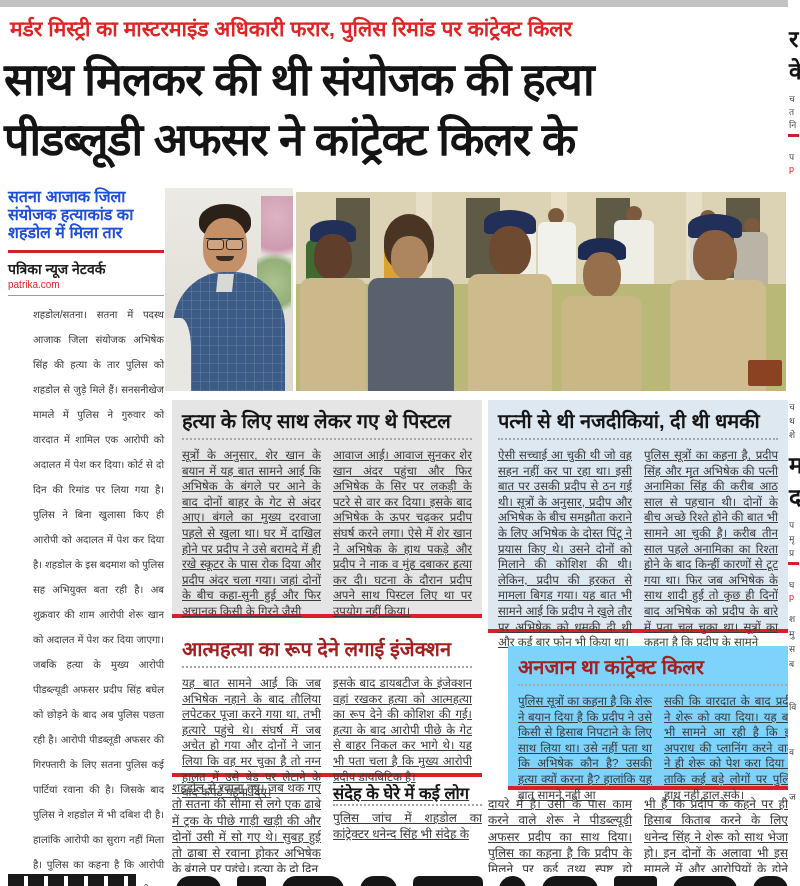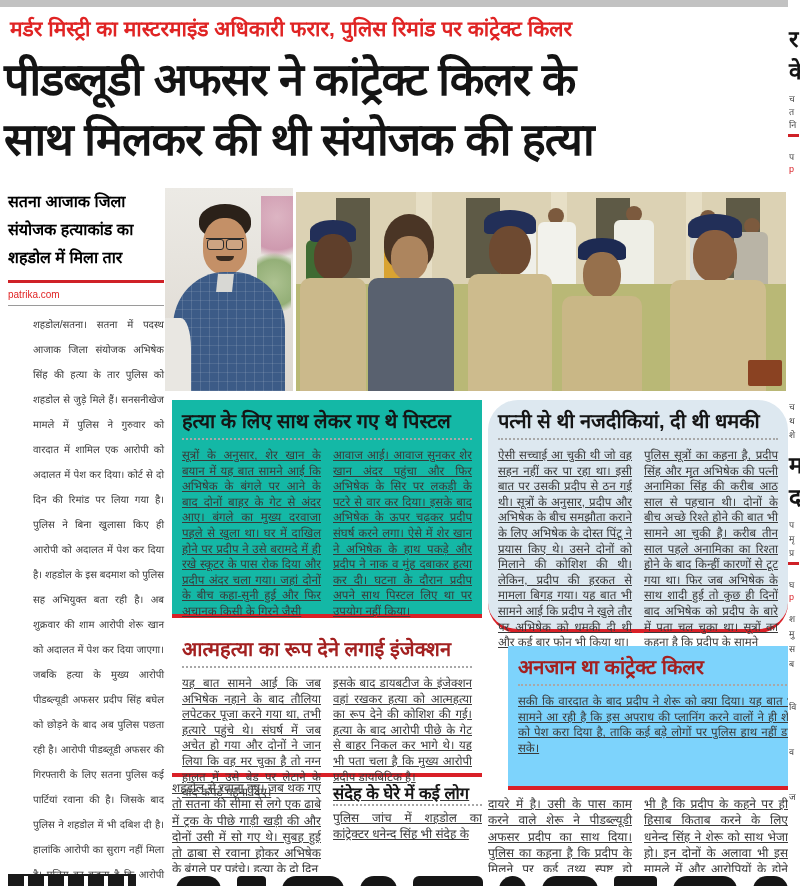--- a/index.html
+++ b/index.html
@@ -3,21 +3,21 @@
 <meta charset="utf-8">
 <style>
   html,body{margin:0;padding:0;background:#ffffff;}
   .page{position:relative;width:800px;height:886px;background:#ffffff;overflow:hidden;
         font-family:"Liberation Sans","DejaVu Sans",sans-serif;color:#2e2e2e;}
   .topbar{position:absolute;left:0;top:0;width:800px;height:7px;background:#c2c2c2;}
   .kicker{position:absolute;left:10px;top:14px;width:720px;font-size:21px;font-weight:700;color:#e02424;line-height:30px;}
   .headline{position:absolute;left:4px;top:50px;width:782px;font-size:45px;line-height:60px;font-weight:700;color:#141414;letter-spacing:-1px;}
   
   .leftcol{position:absolute;left:8px;top:188px;width:156px;}
-  .subhead{font-size:16px;line-height:28px;font-weight:700;color:#000000;}
+  .subhead{font-size:16px;line-height:18px;font-weight:700;color:#1d4ed8;}
   .redrule{width:100%;height:3px;background:#cf2127;margin:8px 0 6px;}
   .byline{font-size:14px;font-weight:700;color:#1c1c1c;}
   .site{font-size:10px;color:#e02424;margin-top:1px;}
   .grayrule{width:100%;height:1px;background:#9a9a9a;margin:5px 0 6px;}
   .body-text{font-size:10px;line-height:25px;text-align:justify;color:#3a3a3a;margin-left:25px;}
   .indent{text-indent:14px;}
   
   .photo{position:absolute;overflow:hidden;}
   .photo1{left:165px;top:188px;width:128px;height:203px;background:linear-gradient(180deg,#eceae5,#ddd8d0);}
   .p1-deco1{position:absolute;right:-8px;top:8px;width:40px;height:70px;background:radial-gradient(circle at 40% 30%,#d9a8bb,#c887a3 60%,transparent 75%);opacity:.8;}
@@ -42,22 +42,22 @@
   .beret{position:absolute;border-radius:50% 50% 12% 12%;background:#222f58;}
   .torso{position:absolute;border-radius:10px 10px 0 0;}
   .book{position:absolute;background:#8a4222;border-radius:2px;}
   
   .box{position:absolute;box-sizing:border-box;padding:8px 10px 6px;border-bottom:4px solid #d92027;}
   .box-title{font-size:20px;font-weight:700;color:#151515;line-height:26px;}
   .box-title.red{color:#a32020;}
   .dotted{border-bottom:2px dotted #a8a8a8;margin:4px 0 7px;}
   .cols{display:flex;gap:12px;}
   .col{flex:1;font-size:11.6px;line-height:15.6px;text-align:justify;color:#3a3a3a;text-decoration:underline;}
-  .box-pistol{left:172px;top:400px;width:310px;height:218px;background:#14b8a6;}
-  .box-wife{left:488px;top:400px;width:300px;height:233px;background:#dde8f0;border-radius:30px;}
+  .box-pistol{left:172px;top:400px;width:310px;height:218px;background:#e5e5e5;}
+  .box-wife{left:488px;top:400px;width:300px;height:233px;background:#dde8f0;}
   .box-injection{left:172px;top:628px;width:310px;height:149px;background:#ffffff;}
   .box-killer{left:508px;top:646px;width:300px;height:144px;background:#7dd3fc;}
   
   .cont{position:absolute;display:flex;gap:12px;}
   .cont-mid{left:172px;top:780px;width:310px;height:92px;overflow:hidden;}
   .cont-right{left:488px;top:796px;width:300px;height:76px;overflow:hidden;}
   .cont .col{font-size:12px;line-height:16.3px;}
   .mid-subhead{font-size:16.5px;font-weight:700;color:#161616;margin:3px 0 1px;line-height:20px;}
   .mid-dotted{border-bottom:2px dotted #a8a8a8;margin:1px 0 4px;}
   
@@ -74,27 +74,28 @@
 </style>
 </head>
 <body>
 
 <div class="page">
   <div class="topbar"></div>
 
   <div class="kicker">मर्डर मिस्ट्री का मास्टरमाइंड अधिकारी फरार, पुलिस रिमांड पर कांट्रेक्ट किलर</div>
 
   <div class="headline">
+    <div>साथ मिलकर की थी संयोजक की हत्या</div>
     <div>पीडब्लूडी अफसर ने कांट्रेक्ट किलर के</div>
-    <div>साथ मिलकर की थी संयोजक की हत्या</div>
   </div>
 
   <div class="leftcol">
     <div class="subhead">सतना आजाक जिला संयोजक हत्याकांड का शहडोल में मिला तार</div>
     <div class="redrule"></div>
+    <div class="byline">पत्रिका न्यूज नेटवर्क</div>
     <div class="site">patrika.com</div>
     <div class="grayrule"></div>
     <div class="body-text">शहडोल/सतना। सतना में पदस्थ आजाक जिला संयोजक अभिषेक सिंह की हत्या के तार पुलिस को शहडोल से जुड़े मिले हैं। सनसनीखेज मामले में पुलिस ने गुरुवार को वारदात में शामिल एक आरोपी को अदालत में पेश कर दिया। कोर्ट से दो दिन की रिमांड पर लिया गया है। पुलिस ने बिना खुलासा किए ही आरोपी को अदालत में पेश कर दिया है। शहडोल के इस बदमाश को पुलिस सह अभियुक्त बता रही है। अब शुक्रवार की शाम आरोपी शेरू खान को अदालत में पेश कर दिया जाएगा। जबकि हत्या के मुख्य आरोपी पीडब्ल्यूडी अफसर प्रदीप सिंह बघेल को छोड़ने के बाद अब पुलिस पछता रही है। आरोपी पीडब्लूडी अफसर की गिरफ्तारी के लिए सतना पुलिस कई पार्टियां रवाना की है। जिसके बाद पुलिस ने शहडोल में भी दबिश दी है। हालांकि आरोपी का सुराग नहीं मिला है। पुलिस का कहना है कि आरोपी शेरू उर्फ शेर खान उर्फ शेर अली पुत्र दिलदार खान (32) निवासी हरदी थाना सिंहपुर शहडोल हत्या में शामिल है। गिरफ्तारी करते हुए लकड़ी का पटरा जब्त किया गया है, जो वारदात में उपयोग हुआ था।</div>
     <div class="body-text indent">पुलिस के अनुसार, पीडब्ल्यूडी अफसर प्रदीप सिंह बघेल ने शहडोल से सतना पहुंचने से पहले ही अपना और साथी शेर खान उर्फ शेर अली का मोबाइल फोन बंदकर दिया था। 13 अगस्त की रात दोनों</div>
   </div>
 
   <div class="photo photo1">
     <div class="p1-deco1"></div>
     <div class="p1-deco2"></div>
     <div class="p1-hair"></div>
@@ -173,20 +174,21 @@
     <div class="cols">
       <div class="col">यह बात सामने आई कि जब अभिषेक नहाने के बाद तौलिया लपेटकर पूजा करने गया था, तभी हत्यारे पहुंचे थे। संघर्ष में जब अचेत हो गया और दोनों ने जान लिया कि वह मर चुका है तो नग्न हालत में उसे बेड पर लेटाने के बाद कपड़े पहना दिए।</div>
       <div class="col">इसके बाद डायबटीज के इंजेक्शन वहां रखकर हत्या को आत्महत्या का रूप देने की कोशिश की गई। हत्या के बाद आरोपी पीछे के गेट से बाहर निकल कर भागे थे। यह भी पता चला है कि मुख्य आरोपी प्रदीप डायबिटिक है।</div>
     </div>
   </div>
 
   <div class="box box-killer">
     <div class="box-title red">अनजान था कांट्रेक्ट किलर</div>
     <div class="dotted"></div>
     <div class="cols">
+      <div class="col">पुलिस सूत्रों का कहना है कि शेरू ने बयान दिया है कि प्रदीप ने उसे किसी से हिसाब निपटाने के लिए साथ लिया था। उसे नहीं पता था कि अभिषेक कौन है? उसकी हत्या क्यों करना है? हालांकि यह बात सामने नहीं आ</div>
       <div class="col">सकी कि वारदात के बाद प्रदीप ने शेरू को क्या दिया। यह बात भी सामने आ रही है कि इस अपराध की प्लानिंग करने वालों ने ही शेरू को पेश करा दिया है, ताकि कई बड़े लोगों पर पुलिस हाथ नहीं डाल सके।</div>
     </div>
   </div>
 
   <div class="cont cont-mid">
     <div class="col">शहडोल से रवाना हुए। जब थक गए तो सतना की सीमा से लगे एक ढाबे में ट्रक के पीछे गाड़ी खड़ी की और दोनों उसी में सो गए थे। सुबह हुई तो ढाबा से रवाना होकर अभिषेक के बंगले पर पहुंचे। हत्या के दो दिन</div>
     <div class="col">
       <div class="mid-subhead">संदेह के घेरे में कई लोग</div>
       <div class="mid-dotted"></div>
       <span>पुलिस जांच में शहडोल का कांट्रेक्टर धनेन्द सिंह भी संदेह के</span>

